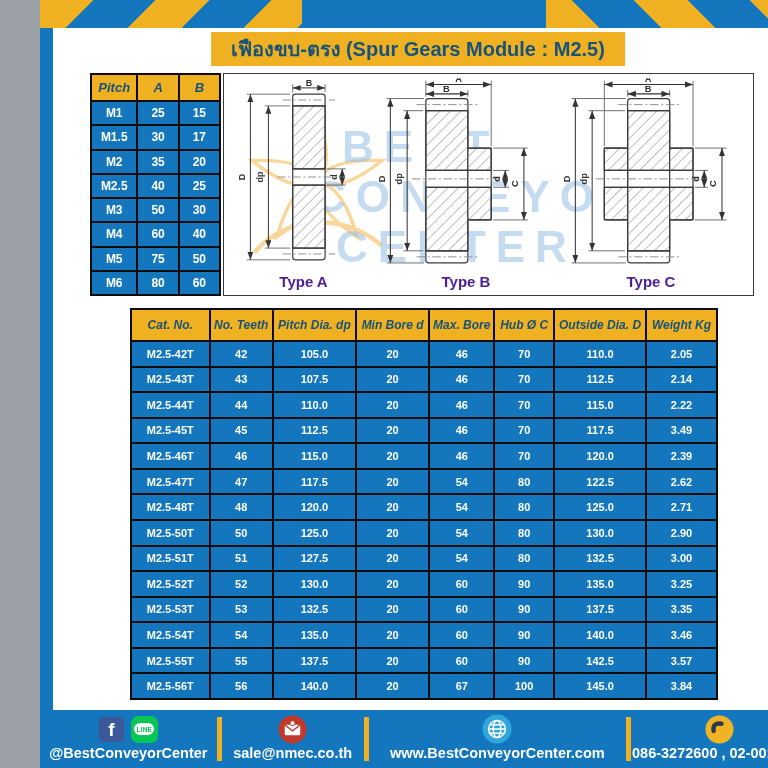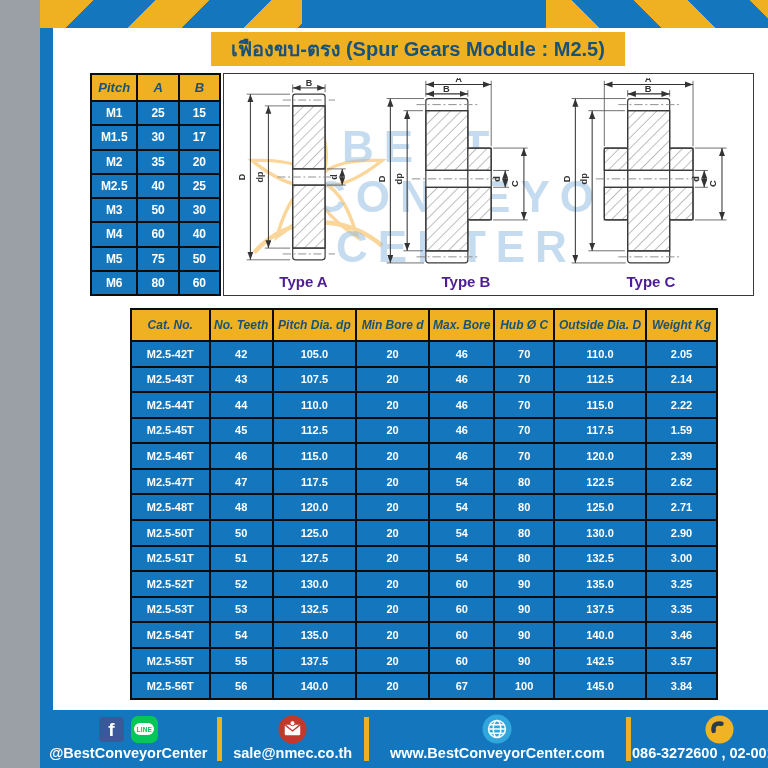--- a/index.html
+++ b/index.html
@@ -355,21 +355,21 @@
             <td>2.22</td>
           </tr>
           <tr>
             <td>M2.5-45T</td>
             <td>45</td>
             <td>112.5</td>
             <td>20</td>
             <td>46</td>
             <td>70</td>
             <td>117.5</td>
-            <td>1.59</td>
+            <td>3.49</td>
           </tr>
           <tr>
             <td>M2.5-46T</td>
             <td>46</td>
             <td>115.0</td>
             <td>20</td>
             <td>46</td>
             <td>70</td>
             <td>120.0</td>
             <td>2.39</td>

